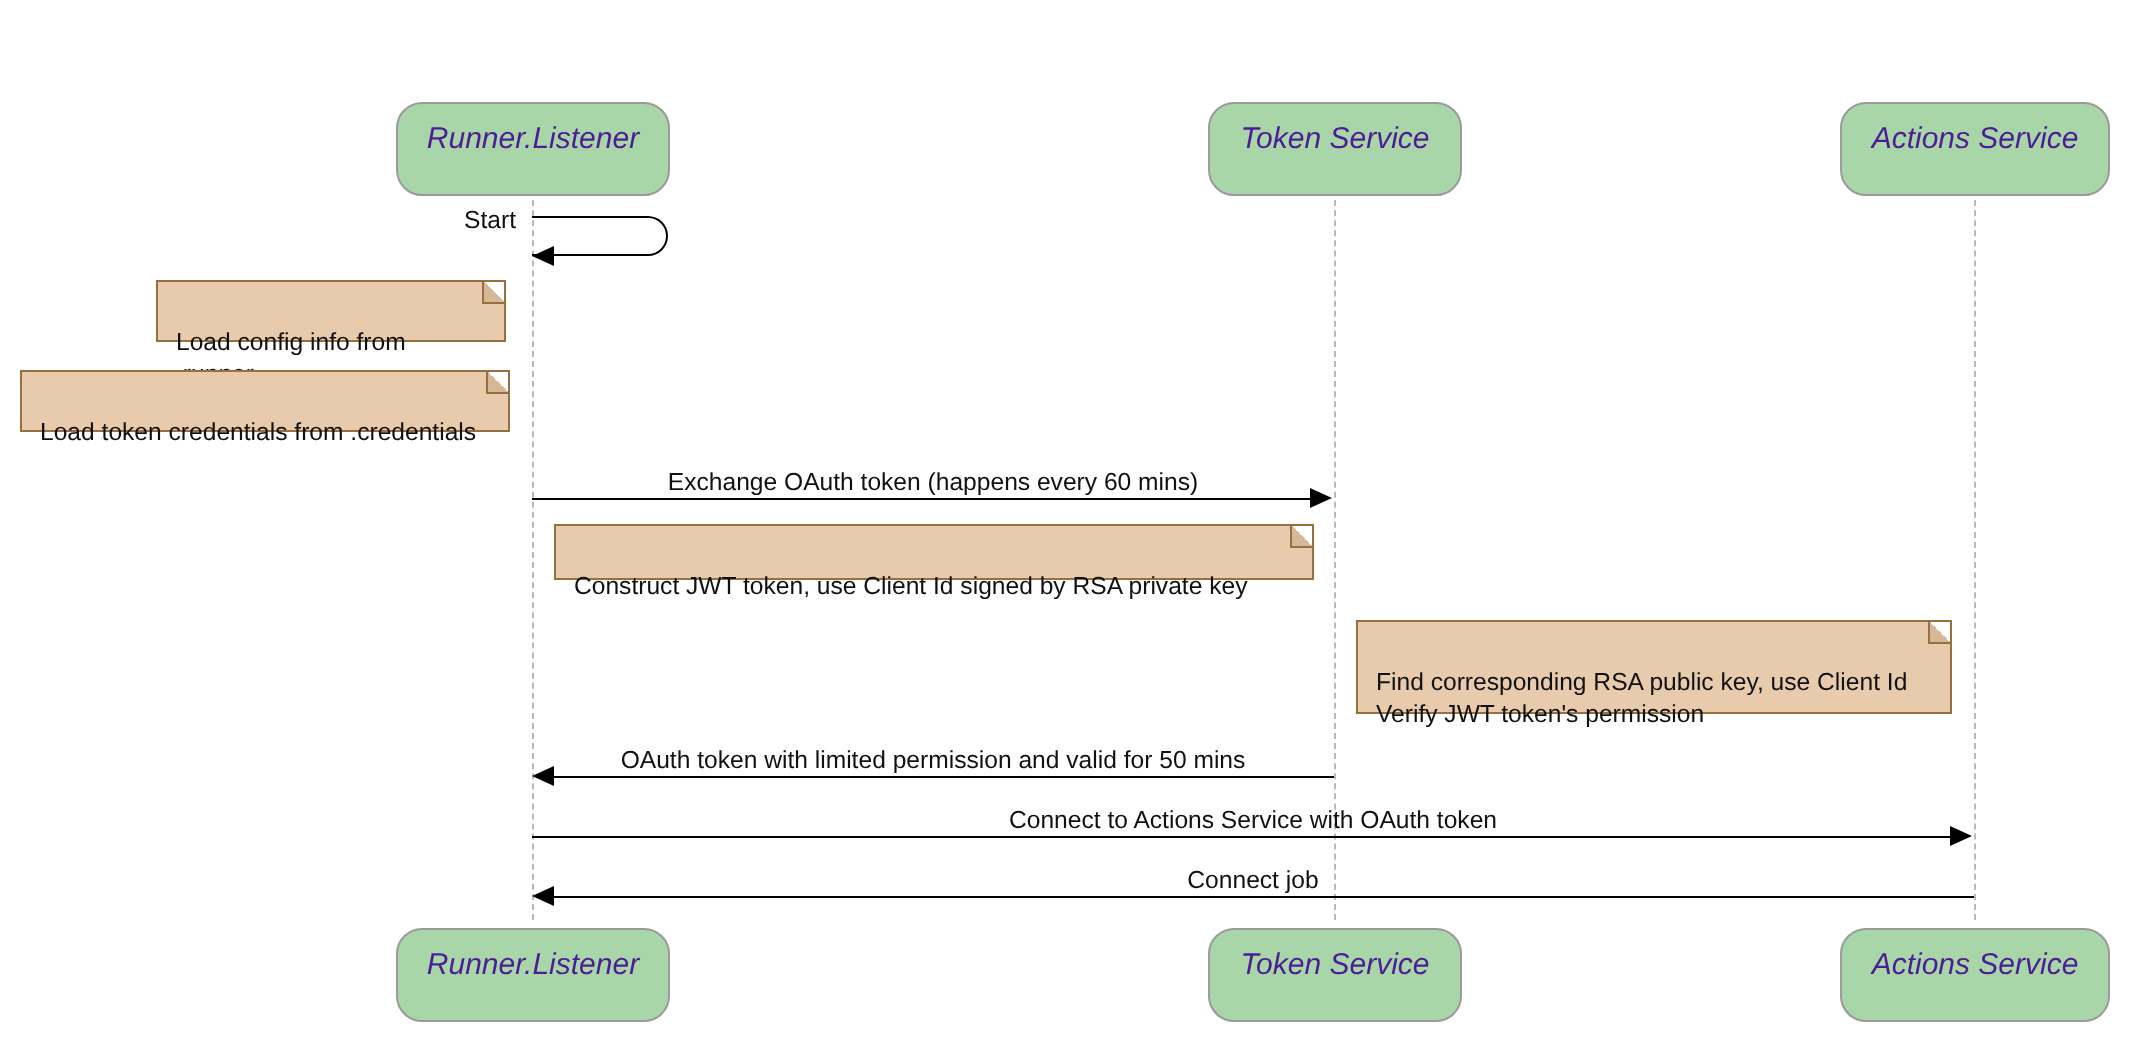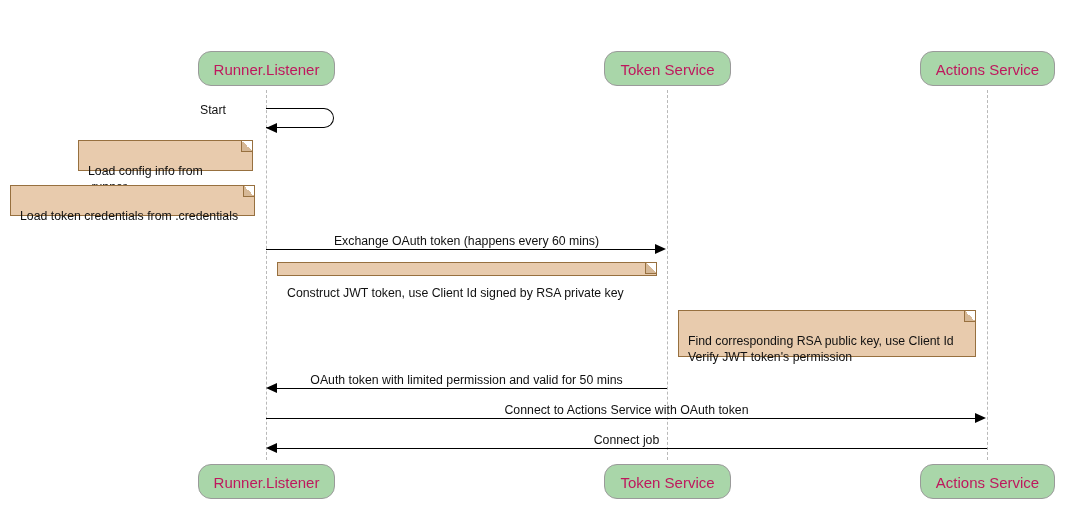--- a/index.html
+++ b/index.html
@@ -37,27 +37,28 @@
     width: 0;
     border-left: 1px dashed #b9b9b9;
     top: 90px;
     height: 370px;
   }
   .participant {
     position: absolute;
     background: #a9d6a9;
     border: 1px solid #9a9a9a;
     border-radius: 13px;
-    height: 35px;
+    height: 47px;
     line-height: 35px;
     text-align: center;
     font-size: 15px;
-    color: #be185d;
+    color: #4c1d95;
     box-sizing: border-box;
     white-space: nowrap;
+    font-style: italic;
   }
   .note {
     position: absolute;
     background: #e8cbad;
     border: 1px solid #97703f;
     box-sizing: border-box;
     font-size: 12.3px;
     color: #111111;
     padding: 6px 9px 6px 9px;
     line-height: 16px;
@@ -87,21 +88,21 @@
   }
   .arrow-head.right { border-left: 11px solid #000000; }
   .arrow-head.left  { border-right: 11px solid #000000; }
   .msg-label {
     position: absolute;
     font-size: 12.3px;
     color: #111111;
     text-align: center;
     white-space: nowrap;
   }
-  .msg-label.right-align { }
+  .msg-label.right-align { text-align: right; }
   .selfloop {
     position: absolute;
     box-sizing: border-box;
     border: 1.6px solid #000000;
     border-left: none;
     border-radius: 0 13px 13px 0;
   }
 </style>
 </head>
 <body>
@@ -132,21 +133,21 @@
 
   <div class="note" style="left:10px; top:185px; width:245px; height:31px;">
     <span>Load token credentials from .credentials</span>
     <span class="fold"></span>
   </div>
 
   <div class="msg-label" style="left:266px; top:234px; width:401px;">Exchange OAuth token (happens every 60 mins)</div>
   <div class="msg-line" style="left:266px; top:249px; width:390px;"></div>
   <div class="arrow-head right" style="left:655px; top:244px;"></div>
 
-  <div class="note" style="left:277px; top:262px; width:380px; height:14px;">
+  <div class="note" style="left:277px; top:262px; width:380px; height:28px;">
     <span>Construct JWT token, use Client Id signed by RSA private key</span>
     <span class="fold"></span>
   </div>
 
   <div class="note" style="left:678px; top:310px; width:298px; height:47px;">
     <span>Find corresponding RSA public key, use Client Id
 Verify JWT token's permission</span>
     <span class="fold"></span>
   </div>
 

